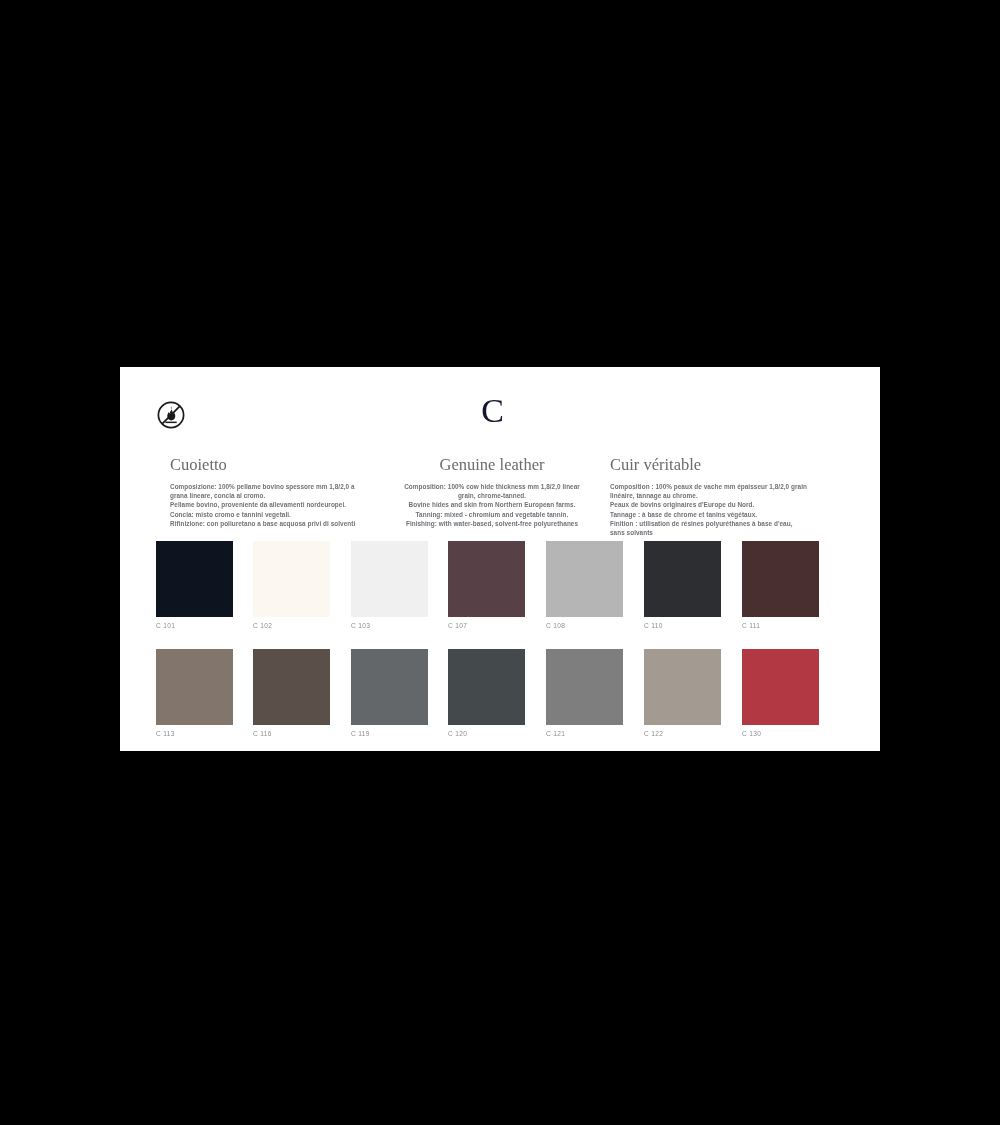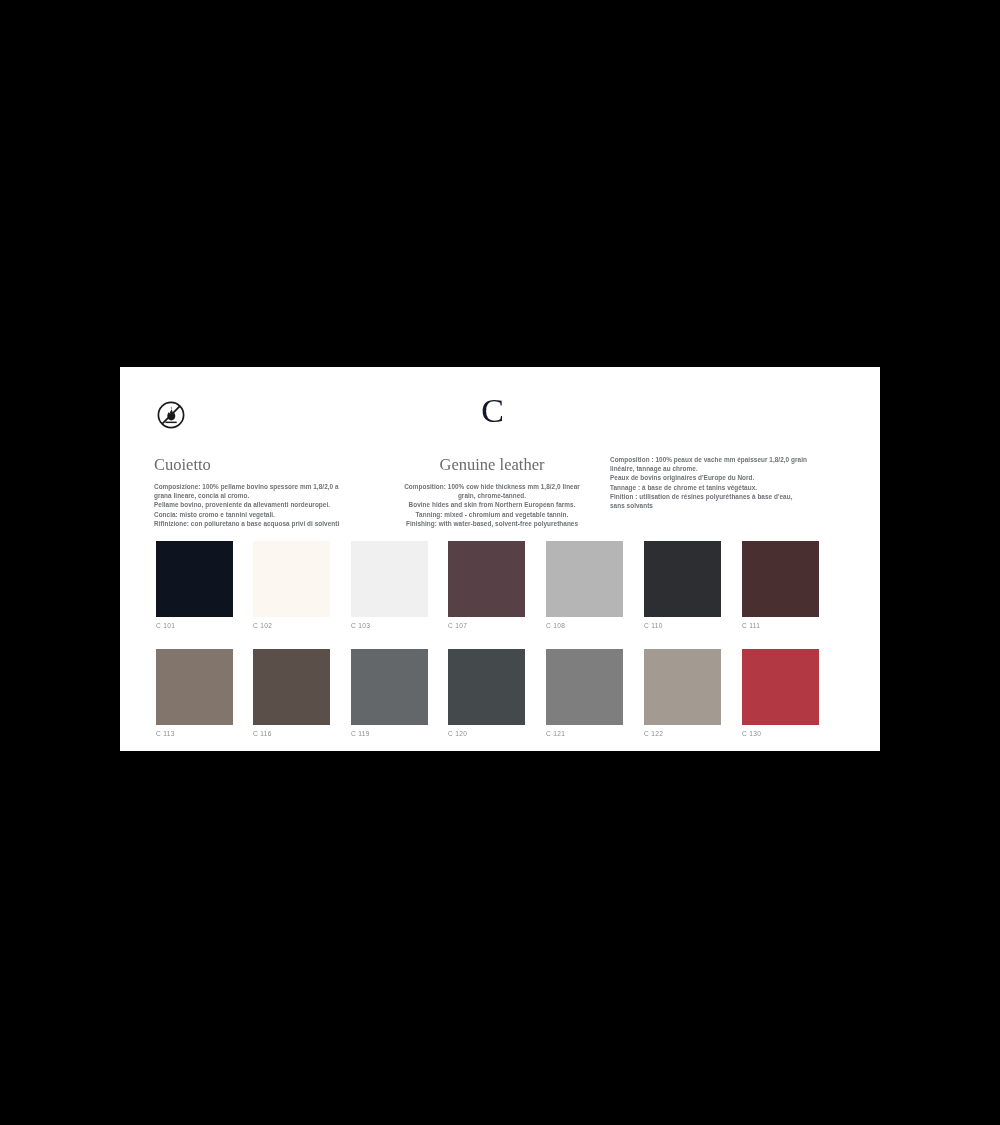--- a/index.html
+++ b/index.html
@@ -60,21 +60,21 @@
     position: absolute;
     left: 0;
     top: 88px;
     width: 760px;
     height: 80px;
   }
   .col {
     position: absolute;
     top: 0;
   }
-  .col-0 { left: 34px;  width: 218px; }
+  .col-0 { left: 50px;  width: 218px; }
   .col-1 { left: 263px; width: 218px; text-align: center; }
   .col-2 { left: 490px; width: 226px; }
 
   .col-title {
     font-family: "Liberation Serif", serif;
     font-size: 16.5px;
     line-height: 20px;
     color: #6b6b6b;
     font-weight: normal;
     margin: 0 0 7px 0;
@@ -161,20 +161,21 @@
       <div class="col-body">
         <span class="ln">Composition: 100% cow hide thickness mm 1,8/2,0 linear</span>
         <span class="ln">grain, chrome-tanned.</span>
         <span class="ln">Bovine hides and skin from Northern European farms.</span>
         <span class="ln">Tanning: mixed - chromium and vegetable tannin.</span>
         <span class="ln">Finishing: with water-based, solvent-free polyurethanes</span>
       </div>
     </div>
 
     <div class="col col-2">
+      <div class="col-title">Cuir véritable</div>
       <div class="col-body">
         <span class="ln">Composition : 100% peaux de vache mm épaisseur 1,8/2,0 grain</span>
         <span class="ln">linéaire, tannage au chrome.</span>
         <span class="ln">Peaux de bovins originaires d'Europe du Nord.</span>
         <span class="ln">Tannage : à base de chrome et tanins végétaux.</span>
         <span class="ln">Finition : utilisation de résines polyuréthanes à base d'eau,</span>
         <span class="ln">sans solvants</span>
       </div>
     </div>
 

